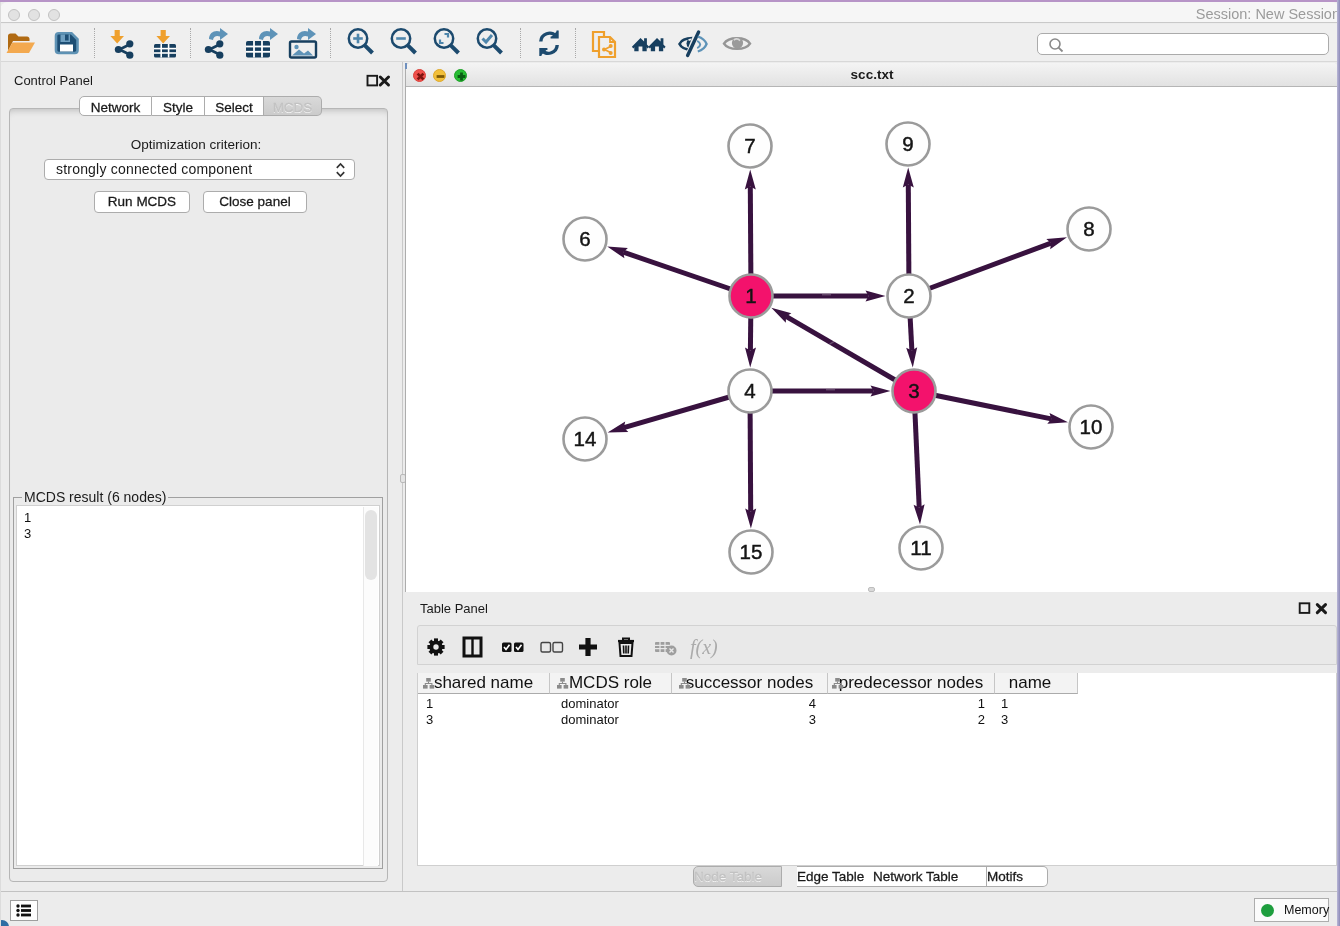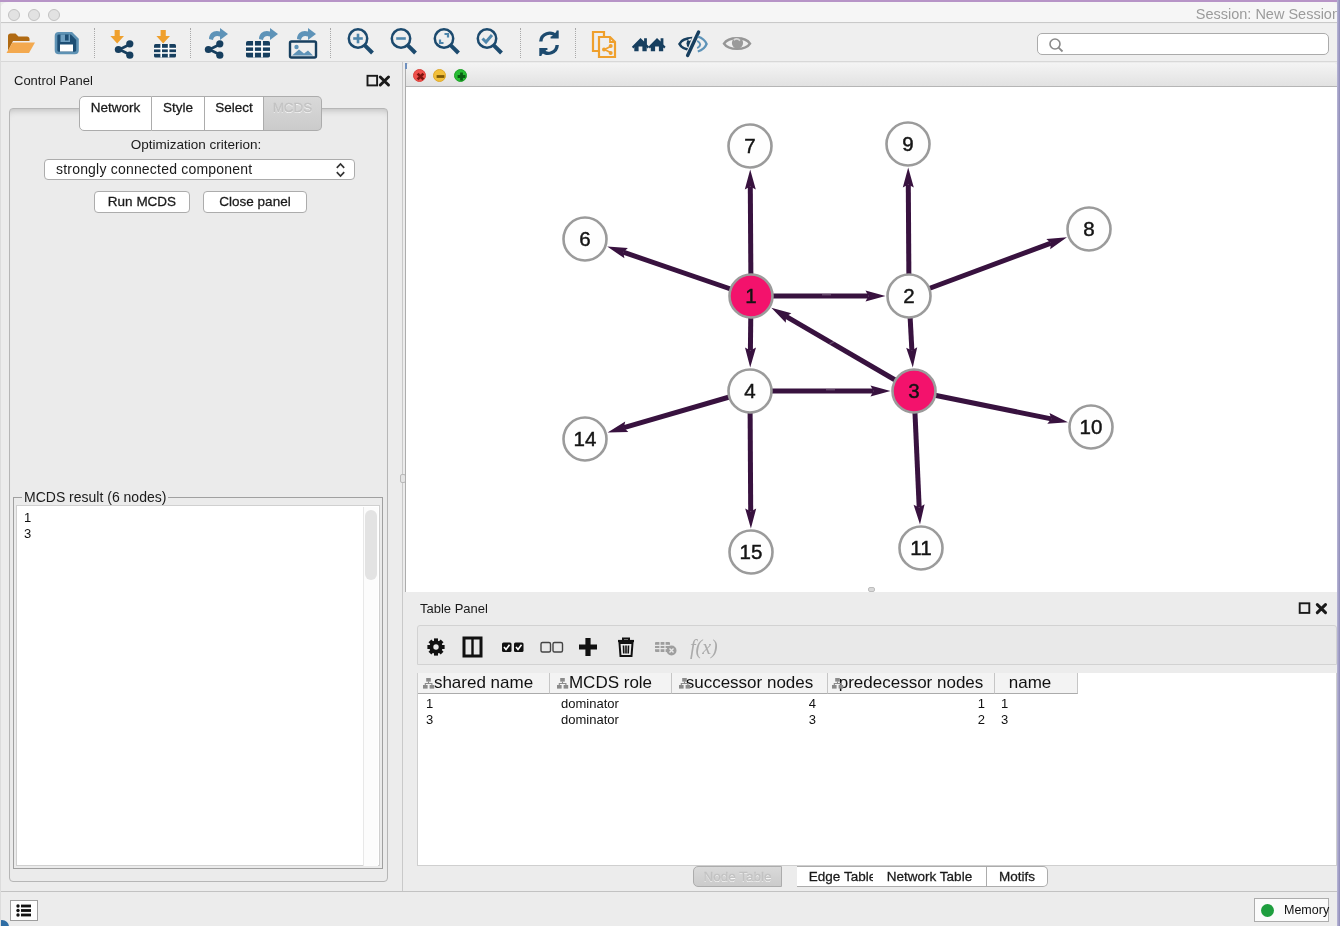--- a/index.html
+++ b/index.html
@@ -19,21 +19,21 @@
   font-size:14.5px; color:#9B9B9B; }
 #toolbar { left:0; top:24px; width:1340px; height:38px; background:#EFEFEF;
   border-bottom:1px solid #D8D8D8; }
 .tsep { position:absolute; top:4px; height:30px; width:0;
   border-left:1px dotted #A9A9A9; }
 #searchbox { position:absolute; left:1037px; top:9px; width:292px; height:22px;
   background:#fff; border:1px solid #ABABAB; border-radius:5px; }
 #leftpanel { left:0; top:62px; width:397px; height:829px; background:#ECECEC; }
 #cpTitle { position:absolute; left:14px; top:11px; font-size:13px; color:#1A1A1A; }
 #tabs { position:absolute; left:79px; top:34px; height:23px; }
-.tab { position:absolute; top:0; height:35px; background:#FFF; border:1px solid #ACACAC;
+.tab { position:absolute; top:0; height:20px; background:#FFF; border:1px solid #ACACAC;
   font-size:13.5px; font-weight:400; -webkit-text-stroke:0.28px #1A1A1A; color:#1A1A1A; text-align:center; line-height:21px; }
 .tabsel { background:linear-gradient(#D9D9D9,#CBCBCB); color:#C2C2C2; -webkit-text-stroke:0.28px #C2C2C2;
   text-shadow:0 1px 0 rgba(255,255,255,.8); }
 #tabpane { position:absolute; left:9px; top:46px; width:379px; height:774px;
   border:1px solid #B6B6B6; border-radius:4px; background:#EBEBEB;
   box-shadow:inset 0 7px 7px -6px rgba(0,0,0,0.22); }
 #optlabel { position:absolute; left:0; top:75px; width:392px; text-align:center;
   font-size:13.5px; color:#1A1A1A; }
 #combo { position:absolute; left:44px; top:97px; width:311px; height:21px; background:#FFF;
   border:1px solid #ACACAC; border-radius:4px; font-size:14px; color:#1A1A1A;
@@ -69,21 +69,21 @@
 #tptoolbar { position:absolute; left:12px; top:33px; width:920px; height:40px;
   background:#E9E9E9; border:1px solid #D2D2D2; border-radius:3px 3px 0 0; }
 #tbl { position:absolute; left:12px; top:81px; width:920px; height:193px; background:#FFF;
   border:1px solid #CFCFCF; border-top:none; }
 .hcell { position:absolute; top:0; height:21px; background:#F3F3F3;
   border-right:1px solid #C6C6C6; border-bottom:1px solid #ABABAB;
   font-size:17px; color:#111; text-align:center; line-height:20px; }
 .rtxt { position:absolute; font-size:13px; color:#111; height:16px; line-height:16px; }
 #btabs { position:absolute; left:288px; top:274px; height:21px; }
 .btab { position:absolute; top:0; height:21px; background:#FFF; border:1px solid #ACACAC;
-  font-size:13.5px; font-weight:400; -webkit-text-stroke:0.28px #1A1A1A; color:#1A1A1A; text-align:center; line-height:19px; }
+  font-size:13.5px; font-weight:400; -webkit-text-stroke:0.28px #1A1A1A; color:#1A1A1A; line-height:19px; }
 #statusbar { left:0; top:891px; width:1340px; height:35px; background:#ECECEC;
   border-top:1px solid #C2C2C2; }
 #listbtn { position:absolute; left:10px; top:8px; width:28px; height:21px; background:#FDFDFD;
   border:1px solid #9E9E9E; }
 #membtn { position:absolute; left:1254px; top:6px; width:75px; height:24px; background:#FBFBFB;
   border:1px solid #ADADAD; font-size:12.5px; color:#111; }
 svg { position:absolute; overflow:visible; }
 </style>
 </head>
 <body>
@@ -284,20 +284,21 @@
     <div class="mtl" style="left:27px; background:#F2C03A; border:1px solid #DFA92B;">
       <svg width="13" height="13" viewBox="0 0 13 13">
             <line x1="2.6" y1="6.5" x2="10.4" y2="6.5" stroke="#7E5B06" stroke-width="2.8"></line>
           </svg>
     </div>
     <div class="mtl" style="left:48px; background:#27BD33; border:1px solid #1EA329;">
       <svg width="13" height="13" viewBox="0 0 13 13">
             <path d="M2.6,6.5 L10.4,6.5 M6.5,2.6 L6.5,10.4" stroke="#0A5D14" stroke-width="2.8"></path>
           </svg>
     </div>
+    <div id="netname">scc.txt</div>
   </div>
   <svg width="932" height="505" viewBox="406 87 932 505" style="left:0;top:24px;" font-family="&quot;Liberation Sans&quot;,sans-serif">
     <line x1="751" y1="296" x2="750.3" y2="186.5" stroke="#38123F" stroke-width="5"></line>
     <polygon points="750.2,169.5 755.8,189.5 750.3,186.5 744.8,189.5" fill="#38123F"></polygon>
     <line x1="751" y1="296" x2="623.3" y2="252.2" stroke="#38123F" stroke-width="5"></line>
     <polygon points="607.2,246.6 627.9,247.9 623.3,252.2 624.4,258.3" fill="#38123F"></polygon>
     <line x1="751" y1="296" x2="868.5" y2="296.0" stroke="#38123F" stroke-width="5"></line>
     <polygon points="885.5,296.0 865.5,301.5 868.5,296.0 865.5,290.5" fill="#38123F"></polygon>
     <line x1="751" y1="296" x2="750.4" y2="350.5" stroke="#38123F" stroke-width="5"></line>
     <polygon points="750.2,367.5 745.0,347.4 750.4,350.5 756.0,347.6" fill="#38123F"></polygon>

